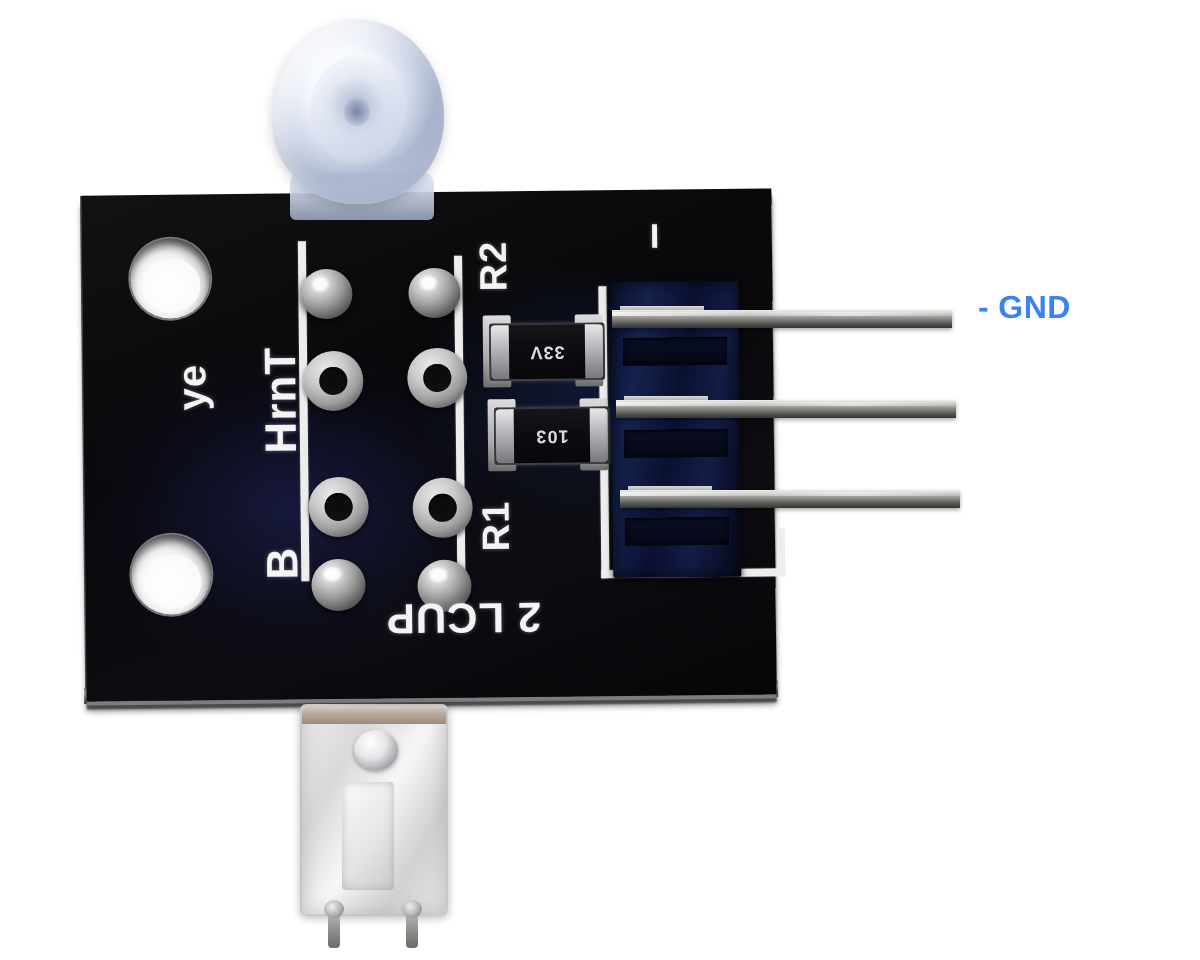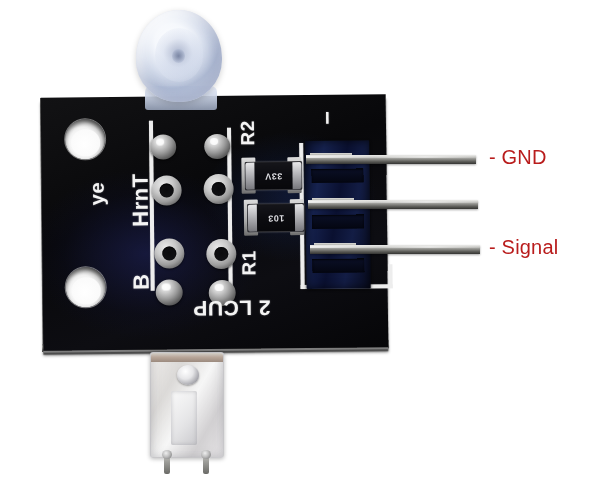--- a/index.html
+++ b/index.html
@@ -258,24 +258,24 @@
   .ir-lead-tip {
     position: absolute;
     width: 10px; height: 9px;
     border-radius: 50%;
     background: radial-gradient(circle at 40% 35%, #efefef 0%, #bdbdbd 45%, #6e6e6e 100%);
   }
 
   
   .callout {
     position: absolute;
-    color: #b91c1c;
+    color: #3b82f6;
     font-family: "Liberation Sans", sans-serif;
-    font-size: 20px;
-    font-weight: normal;
+    font-size: 16px;
+    font-weight: bold;
     letter-spacing: 0.2px;
     white-space: nowrap;
   }
 </style>
 </head>
 <body>
 
 <div id="stage">
 
   <div class="pcb-edge-left"></div>
@@ -361,15 +361,14 @@
     <div class="ir-slot" style="left:20px; top:38px; width:26px; height:54px;"></div>
   </div>
   <div class="ir-lead" style="left:164px; top:452px; height:22px;"></div>
   <div class="ir-lead" style="left:203px; top:452px; height:22px;"></div>
   <div class="ir-lead-tip" style="left:162px; top:450px;"></div>
   <div class="ir-lead-tip" style="left:201px; top:450px;"></div>
 
   <div class="callout" style="left:489px; top:146px;">- GND</div>
 
 
-  <div class="callout" style="left:489px; top:236px;">- Signal</div>
 
 </div>
 
 </body></html>

